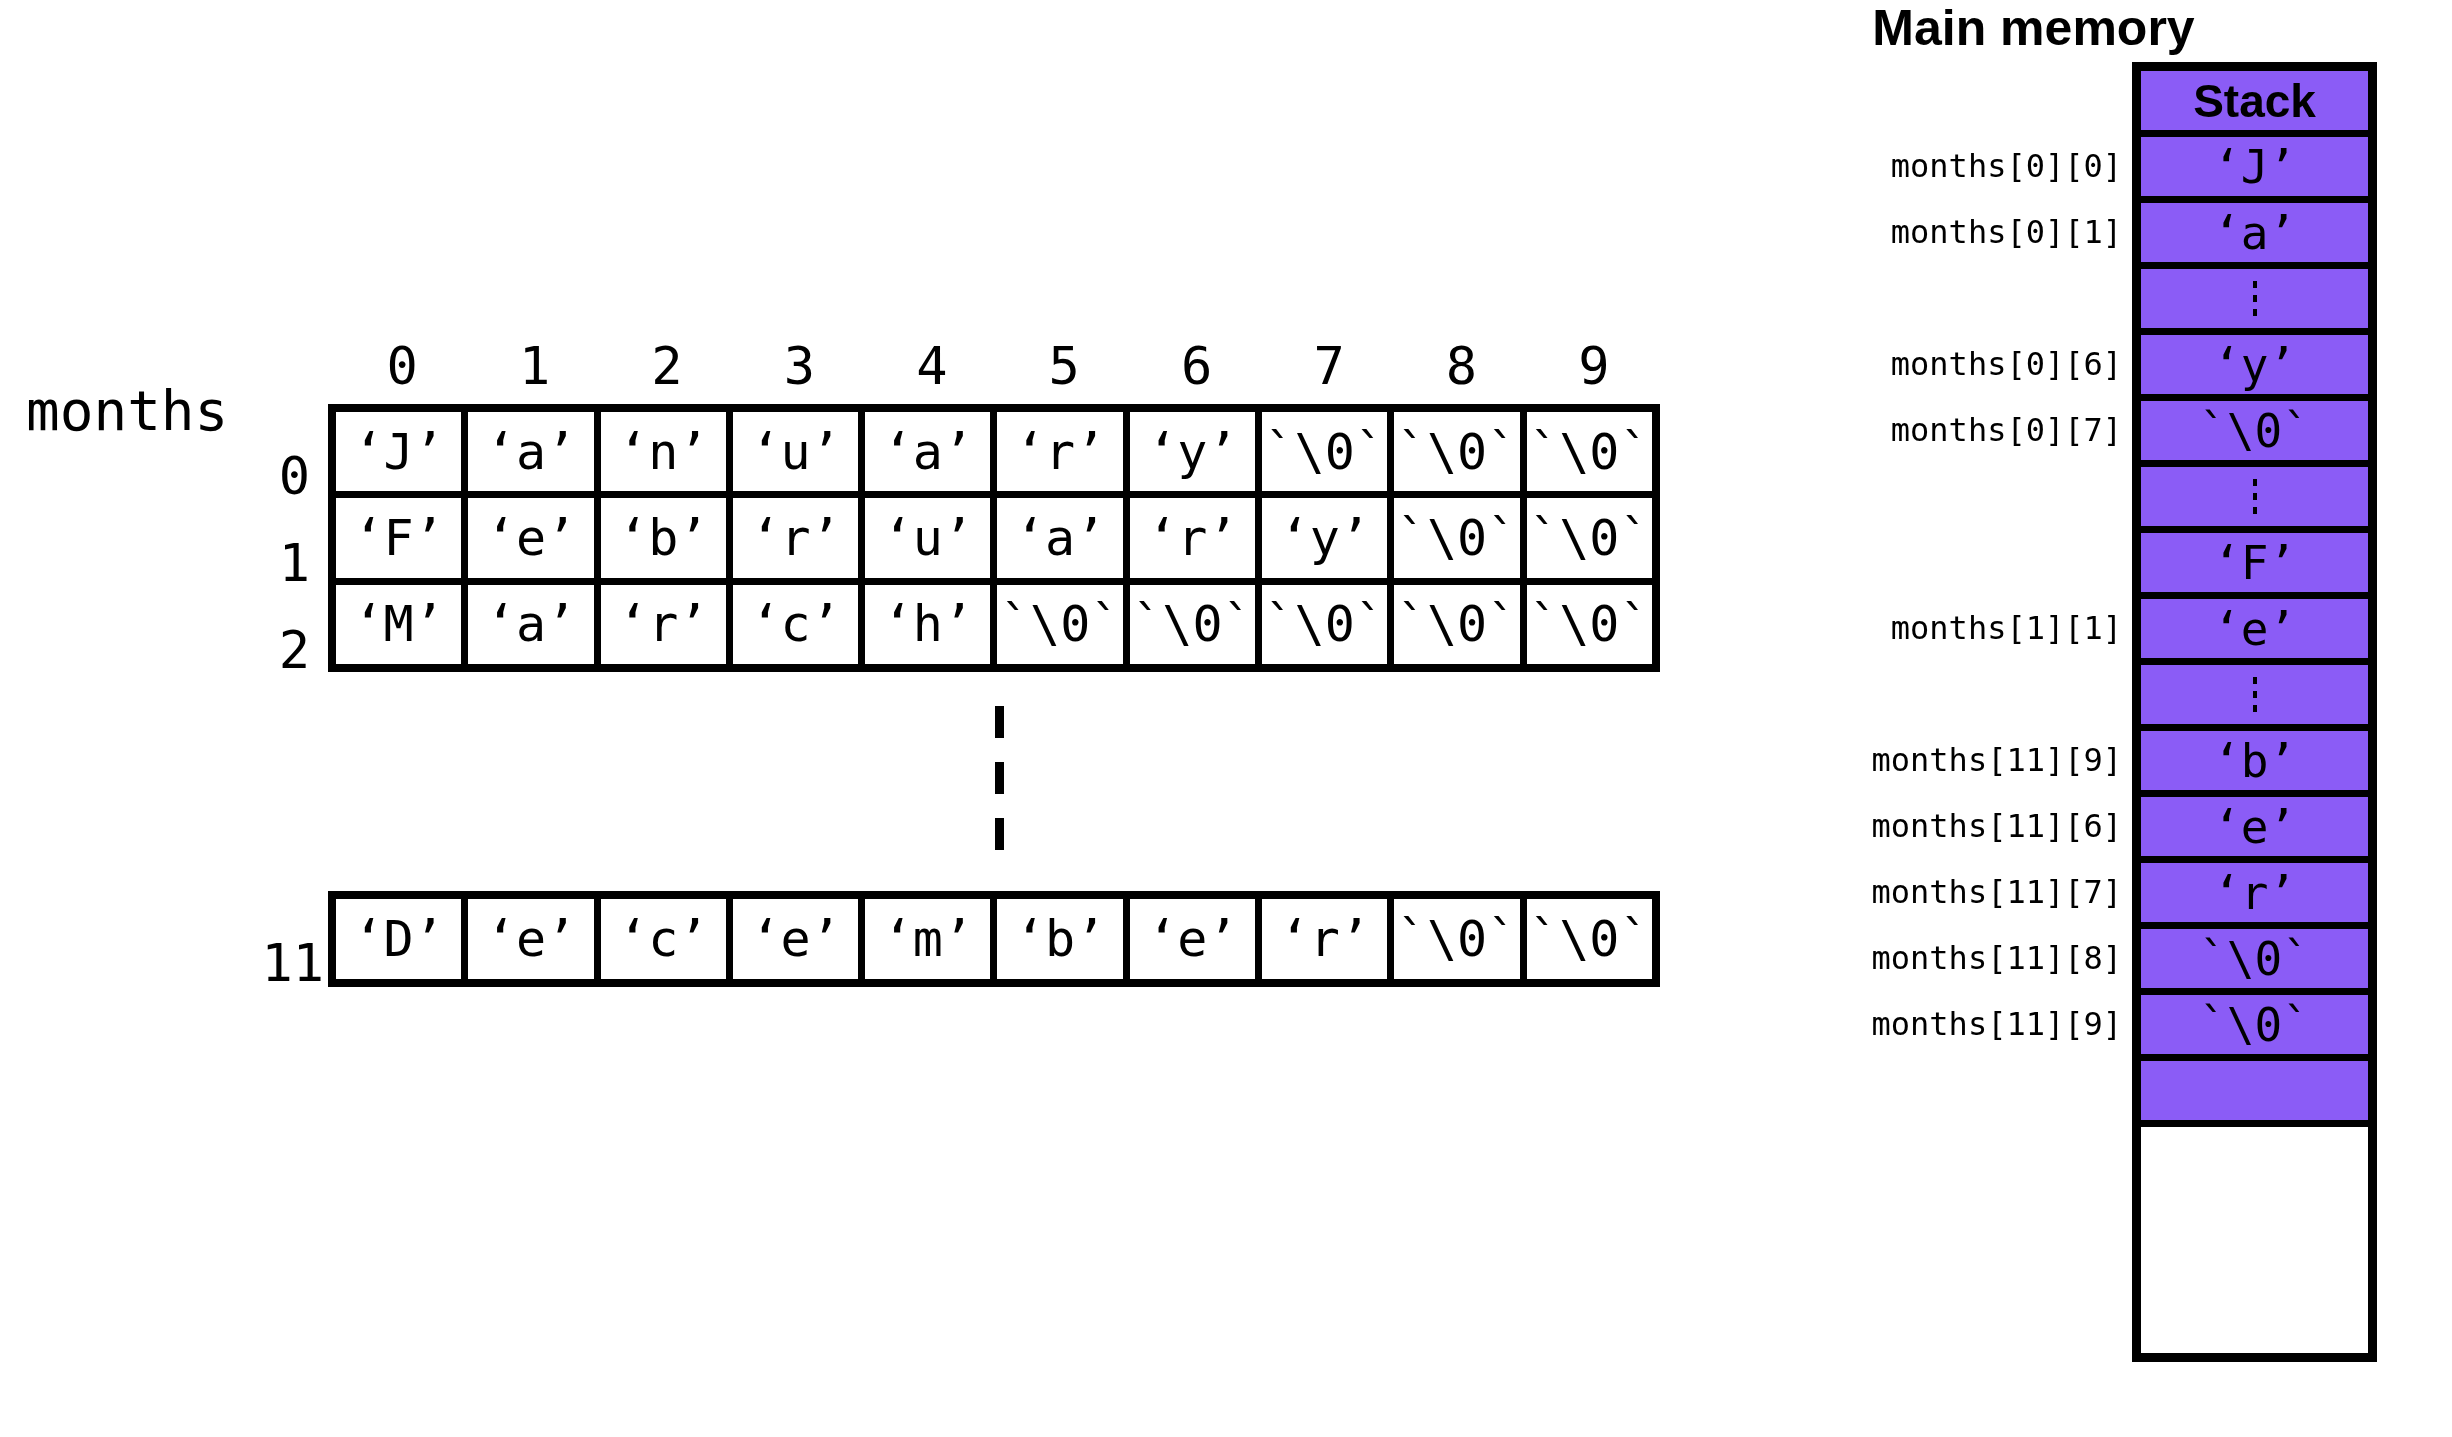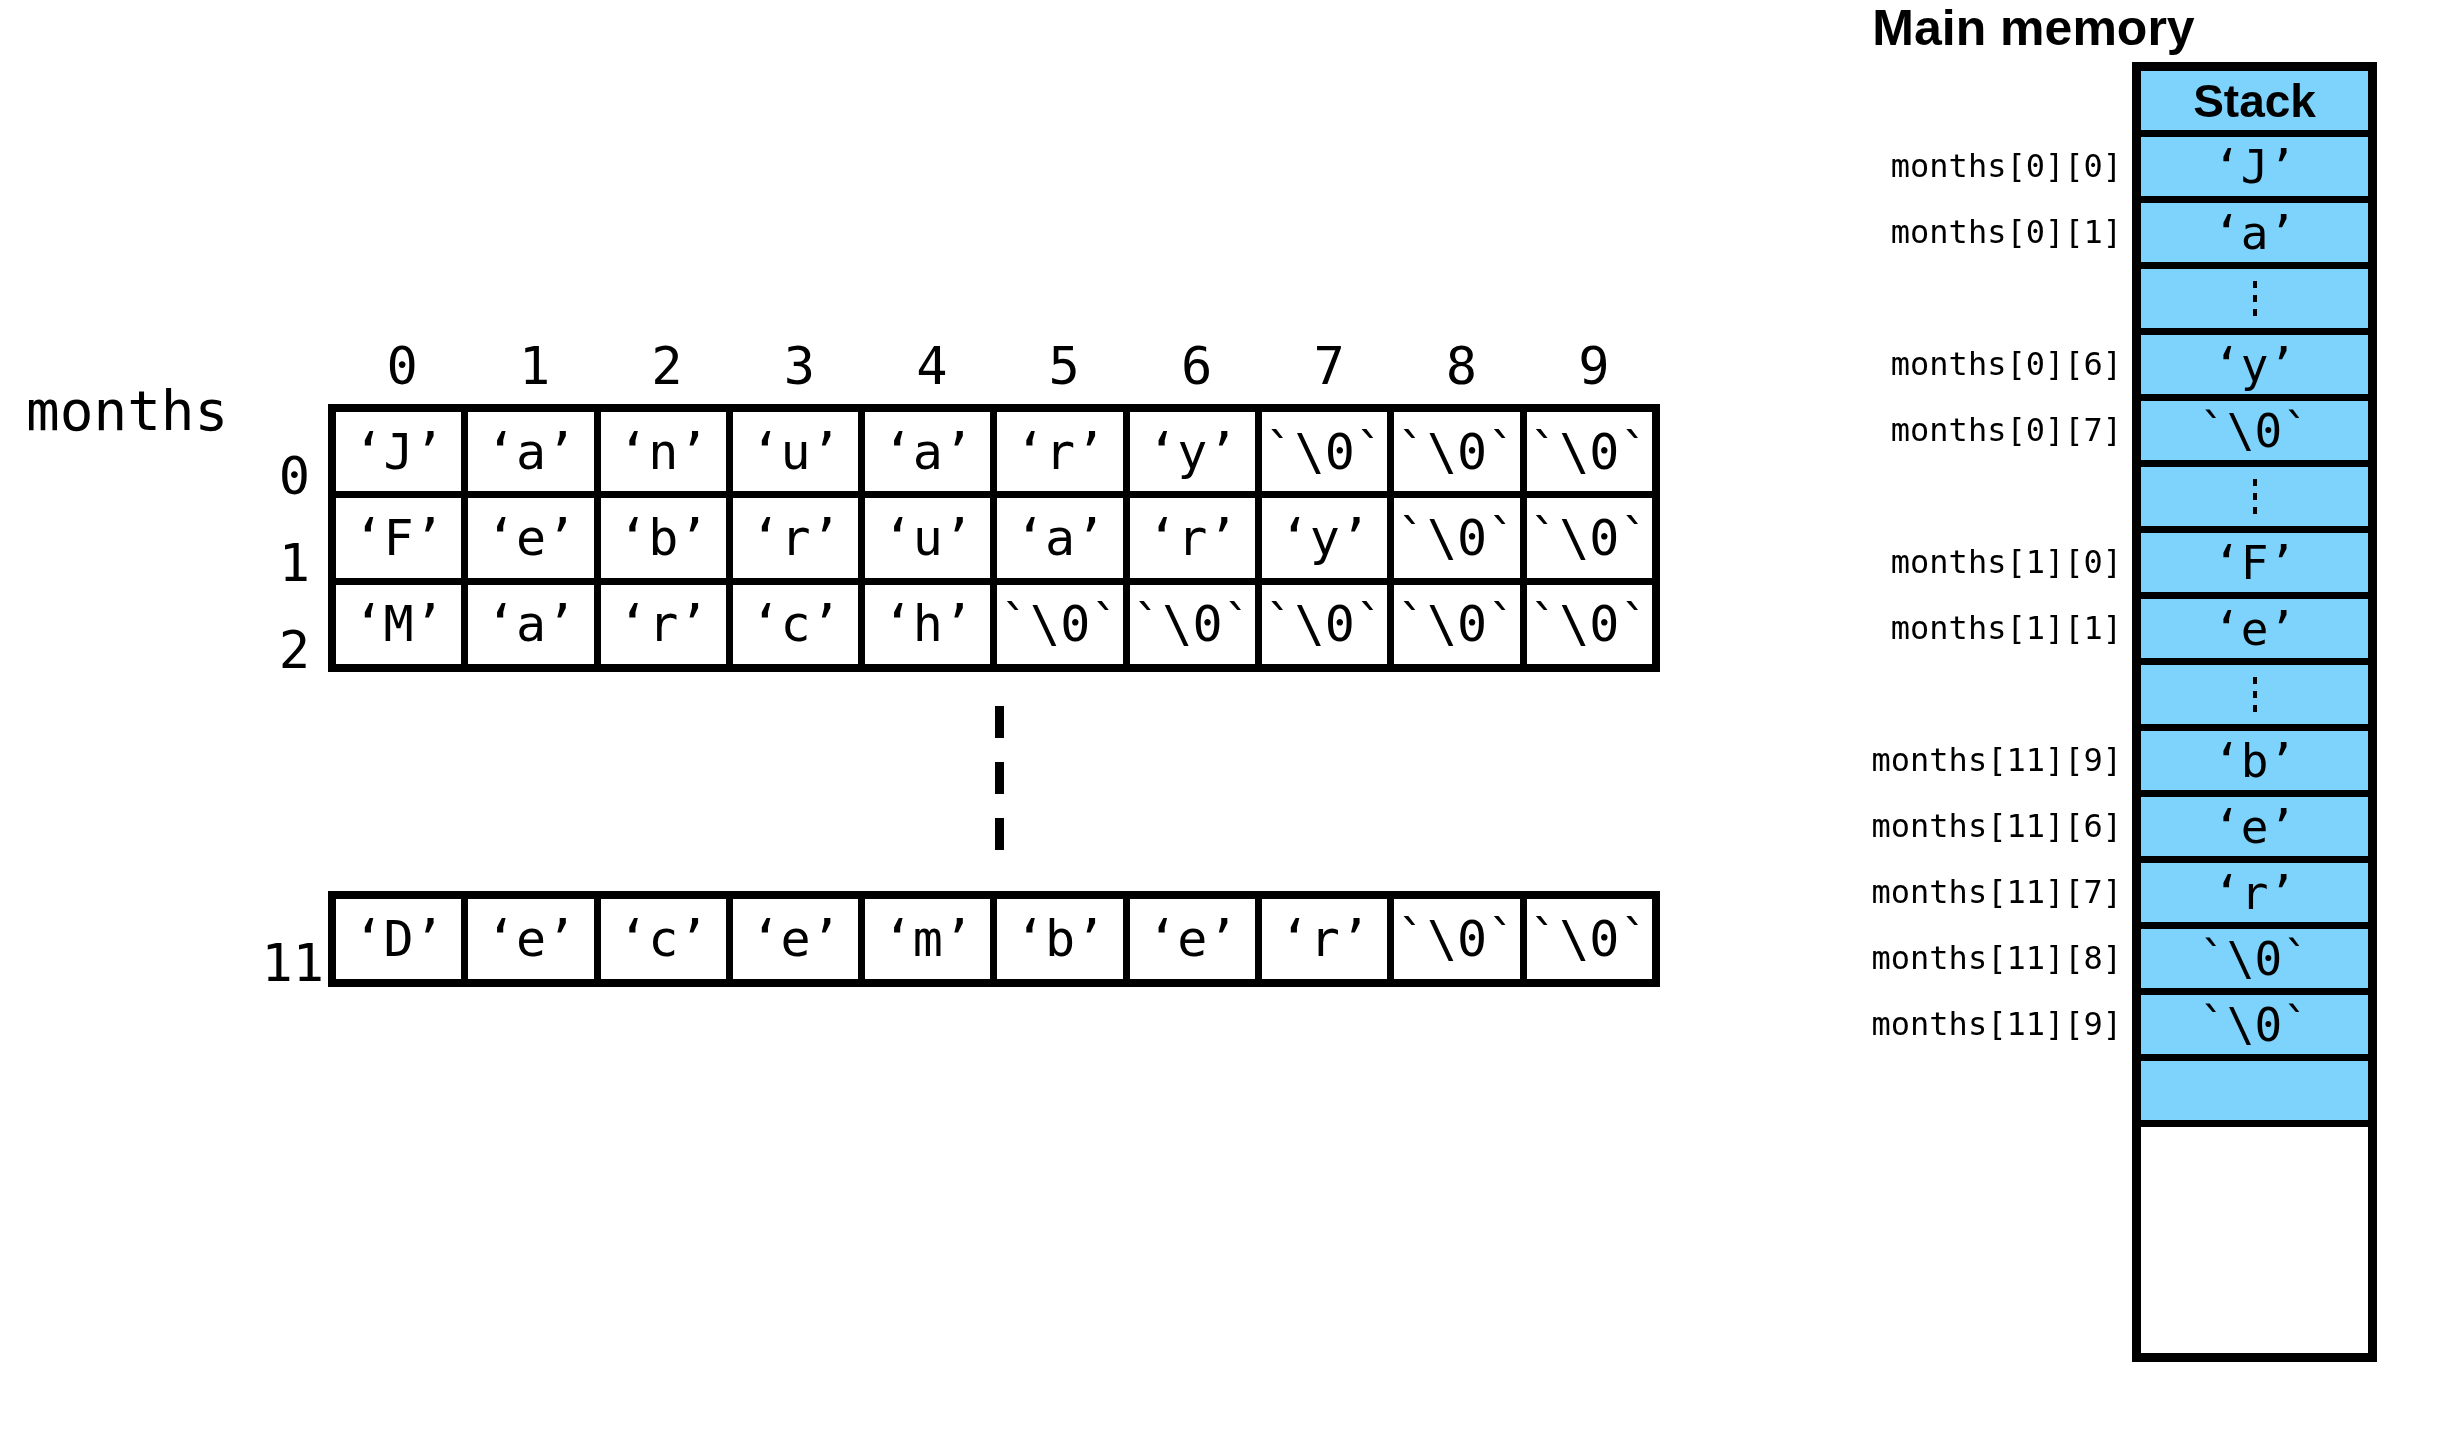--- a/index.html
+++ b/index.html
@@ -151,21 +151,21 @@
     top: 62px;
     width: 245px;
     height: 1300px;
     border: 9px solid #000;
     box-sizing: border-box;
     background: #000;
     display: flex;
     flex-direction: column;
   }
   .mem-cell {
-    background: #7dd3fc;
+    background: #8b5cf6;
     height: 59px;
     flex: 0 0 59px;
     display: flex;
     align-items: center;
     justify-content: center;
     font-size: 46px;
     line-height: 1;
     position: relative;
   }
   .mem-cell + .mem-cell { margin-top: 7px; }
@@ -378,21 +378,20 @@
     </div>
 </div>
 
 <div id="main-memory">
   <div id="main-memory-title">Main memory</div>
   <div id="mem-labels">
       <div class="mem-label" style="top: 75px;">months[0][0]</div>
       <div class="mem-label" style="top: 141px;">months[0][1]</div>
       <div class="mem-label" style="top: 273px;">months[0][6]</div>
       <div class="mem-label" style="top: 339px;">months[0][7]</div>
-      <div class="mem-label" style="top: 471px;">months[1][0]</div>
       <div class="mem-label" style="top: 537px;">months[1][1]</div>
       <div class="mem-label" style="top: 669px;">months[11][9]</div>
       <div class="mem-label" style="top: 735px;">months[11][6]</div>
       <div class="mem-label" style="top: 801px;">months[11][7]</div>
       <div class="mem-label" style="top: 867px;">months[11][8]</div>
       <div class="mem-label" style="top: 933px;">months[11][9]</div>
     </div>
   <div id="stack-frame">
       <div class="mem-cell header">
         <span>Stack</span>

